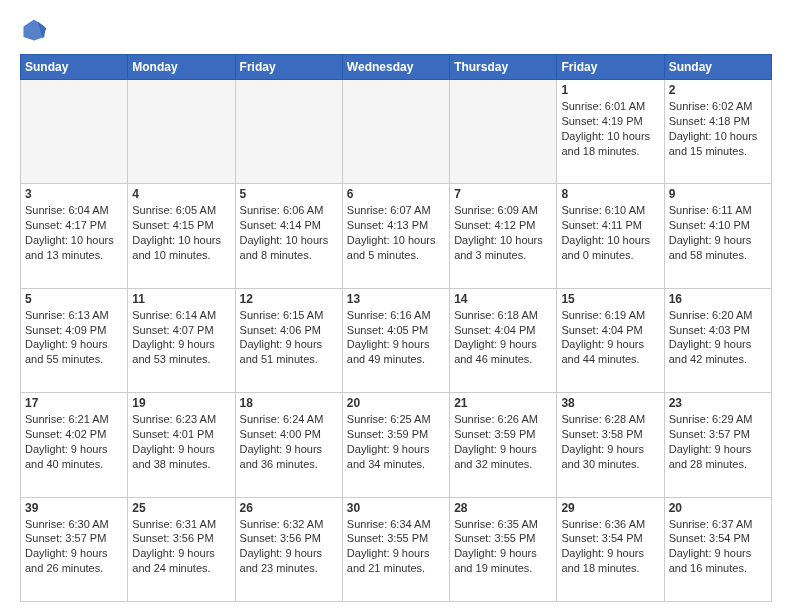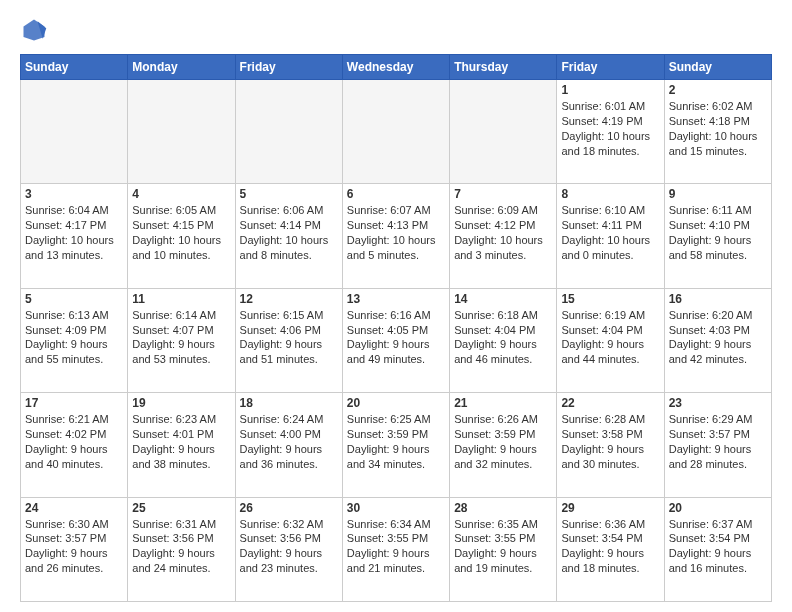--- a/index.html
+++ b/index.html
@@ -226,31 +226,31 @@
           </td>
           <td>
             <span class="day-number">20</span>
             <div class="day-info">Sunrise: 6:25 AM<br>Sunset: 3:59 PM<br>Daylight: 9 hours and 34 minutes.</div>
           </td>
           <td>
             <span class="day-number">21</span>
             <div class="day-info">Sunrise: 6:26 AM<br>Sunset: 3:59 PM<br>Daylight: 9 hours and 32 minutes.</div>
           </td>
           <td>
-            <span class="day-number">22</span>
+            <span class="day-number">38</span>
             <div class="day-info">Sunrise: 6:28 AM<br>Sunset: 3:58 PM<br>Daylight: 9 hours and 30 minutes.</div>
           </td>
           <td>
             <span class="day-number">23</span>
             <div class="day-info">Sunrise: 6:29 AM<br>Sunset: 3:57 PM<br>Daylight: 9 hours and 28 minutes.</div>
           </td>
         </tr>
         <tr>
           <td>
-            <span class="day-number">24</span>
+            <span class="day-number">39</span>
             <div class="day-info">Sunrise: 6:30 AM<br>Sunset: 3:57 PM<br>Daylight: 9 hours and 26 minutes.</div>
           </td>
           <td>
             <span class="day-number">25</span>
             <div class="day-info">Sunrise: 6:31 AM<br>Sunset: 3:56 PM<br>Daylight: 9 hours and 24 minutes.</div>
           </td>
           <td>
             <span class="day-number">26</span>
             <div class="day-info">Sunrise: 6:32 AM<br>Sunset: 3:56 PM<br>Daylight: 9 hours and 23 minutes.</div>
           </td>

